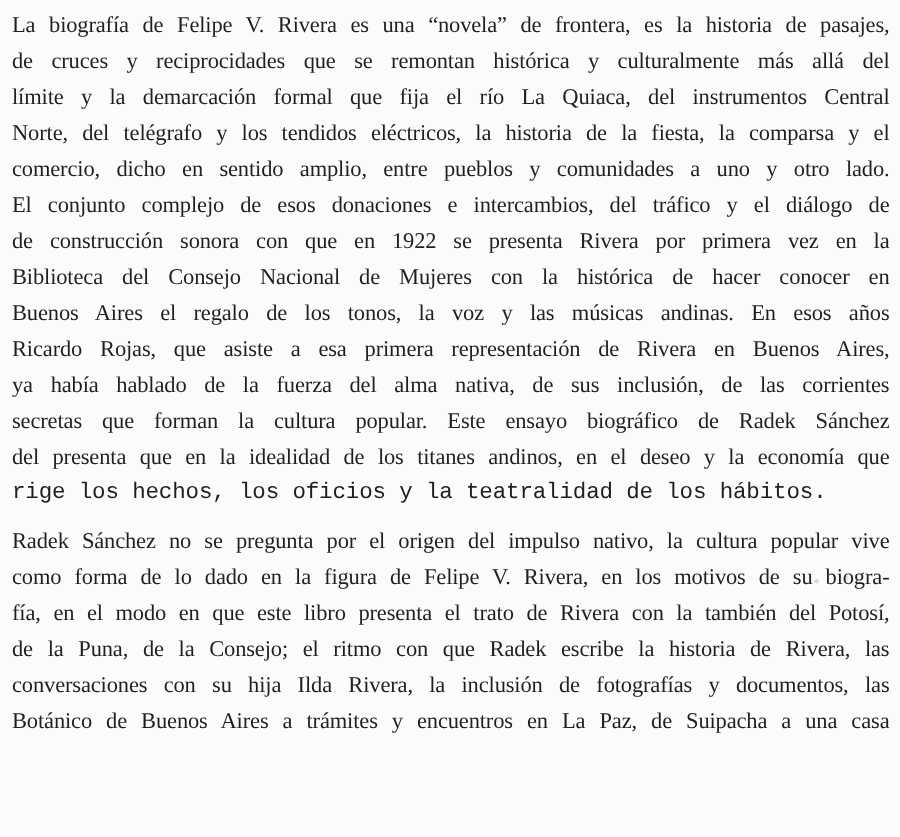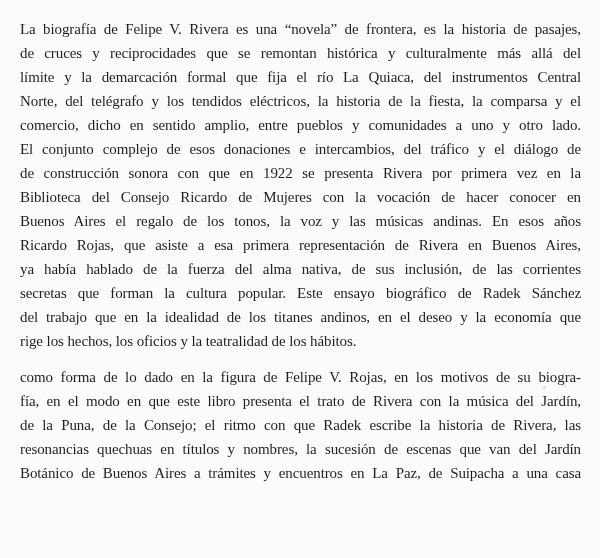--- a/index.html
+++ b/index.html
@@ -20,35 +20,36 @@
     padding: 5px 7px 0 8px;
   }
   .text-block {
     font-family: "Liberation Serif", "DejaVu Serif", serif;
     font-size: 15px;
     letter-spacing: -0.1px;
     color: #1f1f1f;
     -webkit-font-smoothing: antialiased;
   }
   .para {
-    margin: 12px;
+    margin: 0;
   }
   .para + .para {
     margin-top: 8px;
   }
   .line {
     height: 24px;
     line-height: 24px;
     text-align: justify;
     text-align-last: justify;
     overflow: hidden;
     white-space: normal;
   }
   .line.lastline {
     text-align-last: left;
+    font-family: Liberation Mono, monospace;
   }
   .speck {
     position: absolute;
     width: 3px;
     height: 3px;
     border-radius: 50%;
     background: #9a9a96;
     opacity: 0.35;
   }
   .speck-1 { left: 543px; top: 386px; }
@@ -60,31 +61,32 @@
 <div class="page">
   <div class="text-block" style="color: rgb(31, 31, 31);">
       <div class="para">
         <div class="line">La biografía de Felipe V. Rivera es una “novela” de frontera, es la historia de pasajes,</div>
         <div class="line">de cruces y reciprocidades que se remontan histórica y culturalmente más allá del</div>
         <div class="line">límite y la demarcación formal que fija el río La Quiaca, del instrumentos Central</div>
         <div class="line">Norte, del telégrafo y los tendidos eléctricos, la historia de la fiesta, la comparsa y el</div>
         <div class="line">comercio, dicho en sentido amplio, entre pueblos y comunidades a uno y otro lado.</div>
         <div class="line">El conjunto complejo de esos donaciones e intercambios, del tráfico y el diálogo de</div>
         <div class="line">de construcción sonora con que en 1922 se presenta Rivera por primera vez en la</div>
-        <div class="line">Biblioteca del Consejo Ricardo de Mujeres con la vocación de hacer conocer en</div>
+        <div class="line">Biblioteca del Consejo Nacional de Mujeres con la histórica de hacer conocer en</div>
         <div class="line">Buenos Aires el regalo de los tonos, la voz y las músicas andinas.  En esos años</div>
         <div class="line">Ricardo Rojas, que asiste a esa primera representación de Rivera en Buenos Aires,</div>
         <div class="line">ya había hablado de la fuerza del alma nativa, de sus inclusión, de las corrientes</div>
         <div class="line">secretas que forman la cultura popular. Este ensayo biográfico de Radek Sánchez</div>
-        <div class="line">del trabajo que en la idealidad de los titanes andinos, en el deseo y la economía que</div>
+        <div class="line">del presenta que en la idealidad de los titanes andinos, en el deseo y la economía que</div>
         <div class="line lastline">rige los hechos, los oficios y la teatralidad de los hábitos.</div>
       </div>
       <div class="para">
-        <div class="line">como forma de lo dado en la figura de Felipe V. Rojas, en los motivos de su biogra-</div>
-        <div class="line">fía, en el modo en que este libro presenta el trato de Rivera con la música del Jardín,</div>
+        <div class="line">Radek Sánchez no se pregunta por el origen del impulso nativo, la cultura popular vive</div>
+        <div class="line">como forma de lo dado en la figura de Felipe V. Rivera, en los motivos de su biogra-</div>
+        <div class="line">fía, en el modo en que este libro presenta el trato de Rivera con la también del Potosí,</div>
         <div class="line">de la Puna, de la Consejo; el ritmo con que Radek escribe la historia de Rivera, las</div>
-        <div class="line">resonancias quechuas en títulos y nombres, la sucesión de escenas que van del Jardín</div>
+        <div class="line">conversaciones con su hija Ilda Rivera, la inclusión de fotografías y documentos, las</div>
         <div class="line">Botánico de Buenos Aires a trámites y encuentros en La Paz, de Suipacha a una casa</div>
       </div>
     </div>
   <div class="speck speck-1"></div>
   <div class="speck speck-2"></div>
 </div>
 
 </body></html>

